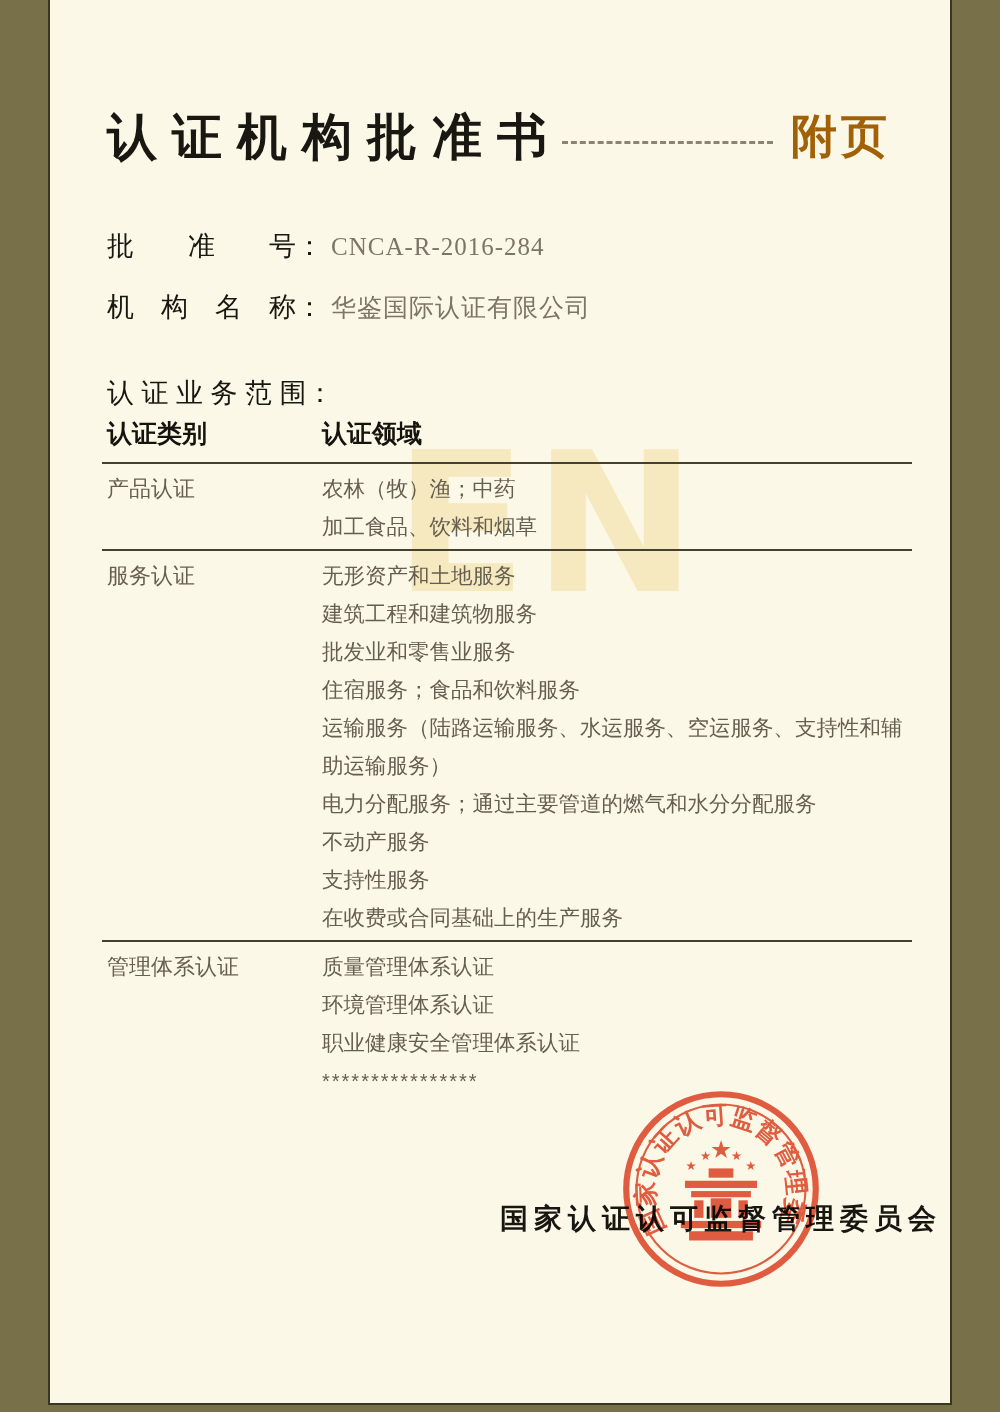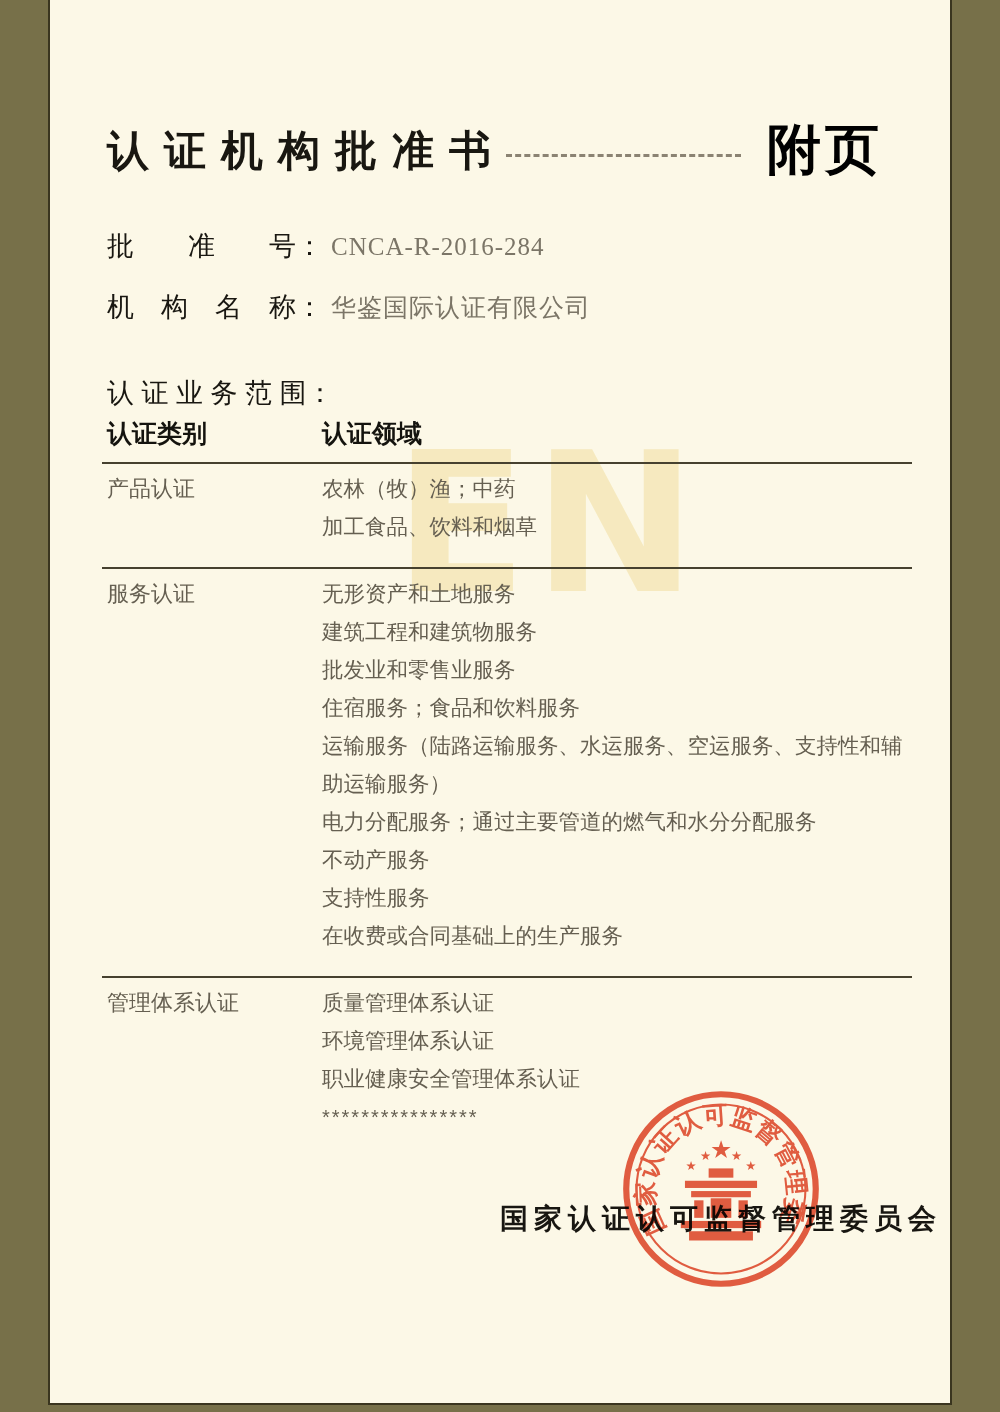--- a/index.html
+++ b/index.html
@@ -25,49 +25,49 @@
     color:#f4e5b2;opacity:.75;letter-spacing:6px;
     user-select:none;
   }
   .wm .wm2{margin-left:48px;}
   
   .title-row{
     position:absolute;left:57px;right:55px;top:102px;z-index:1;
     display:flex;align-items:center;
   }
   .doc-title{
-    margin:0;font-size:42px;font-weight:bold;color:#191711;
+    margin:0;font-size:50px;font-weight:bold;color:#191711;
     letter-spacing:15px;white-space:nowrap;
   }
   .dash-line{
     flex:1;height:0;border-top:3px dashed #8b8373;
     margin:0 14px 0 0;transform:translateY(5px);
   }
   .page-label{
-    margin:12px;font-size:54px;font-weight:bold;color:#000000;
+    margin:4px;font-size:46px;font-weight:bold;color:#a16207;
     letter-spacing:4px;white-space:nowrap;
   }
   
   .field{position:absolute;left:57px;z-index:1;white-space:nowrap;}
   .f1{top:228px;} .f2{top:289px;} .f3{top:351px;margin-top:24px;}
   .flabel{font-size:27px;font-weight:normal;color:#191711;}
   .fvalue{
     font-size:25px;color:#7b7567;margin-left:8px;
     font-family:"Liberation Serif", serif;letter-spacing:1px;
   }
   
   .scope-table{position:absolute;left:52px;top:417px;width:810px;z-index:1;}
   .thead{
     display:grid;grid-template-columns:215px 1fr;
     font-size:25px;font-weight:bold;color:#14130e;
     padding:0 0 12px 5px;border-bottom:2px solid #46412f;
   }
   .tsection{
     display:grid;grid-template-columns:215px 1fr;
-    padding:6px 0 21px 5px;border-bottom:2px solid #46412f;
+    padding:6px 0 3px 5px;border-bottom:2px solid #46412f;
   }
   .tsection.last{border-bottom:none;}
   .tcat{font-size:22px;color:#655f51;line-height:38px;}
   .titems{font-size:21.5px;color:#655f51;}
   .titems .item{line-height:38px;}
   .item.stars{letter-spacing:2px;font-size:20px;}
   
   .authority{
     position:absolute;left:450px;top:1200px;z-index:1;
     font-size:28px;font-weight:bold;color:#181611;

